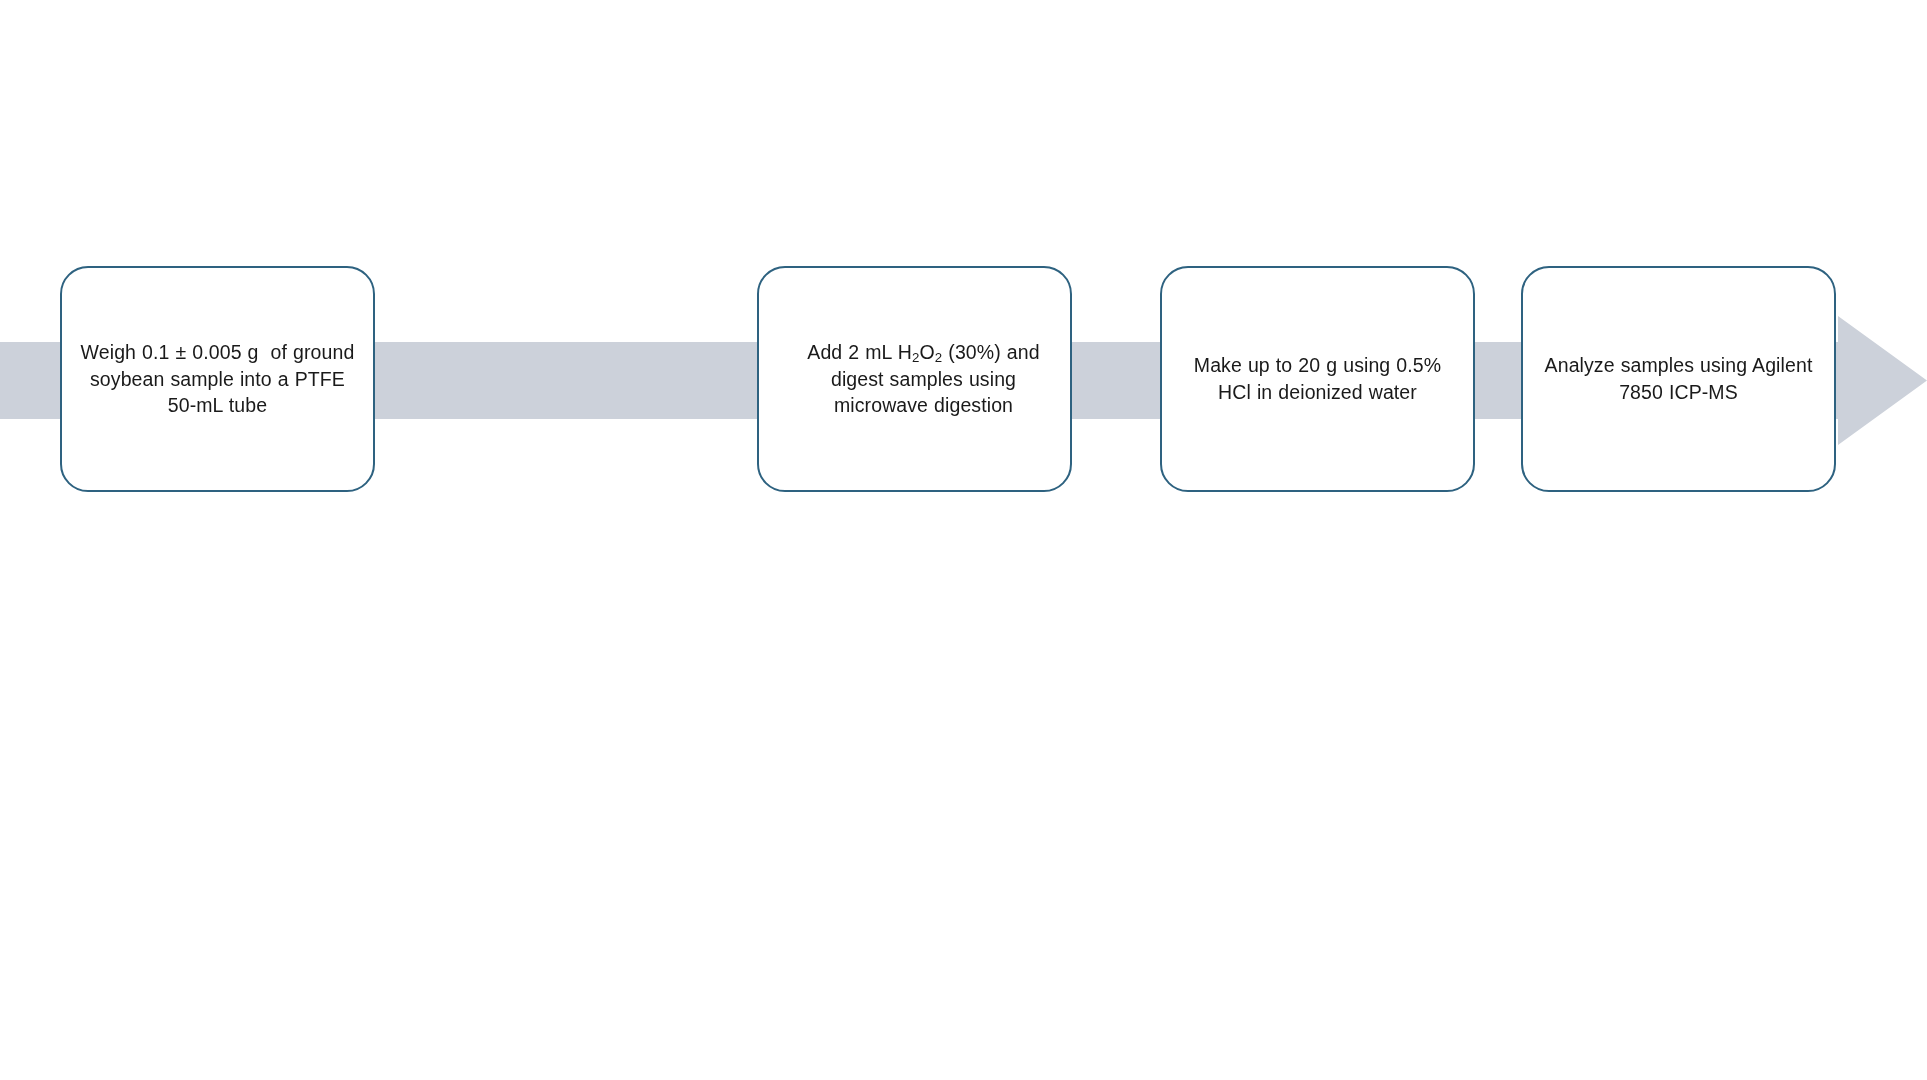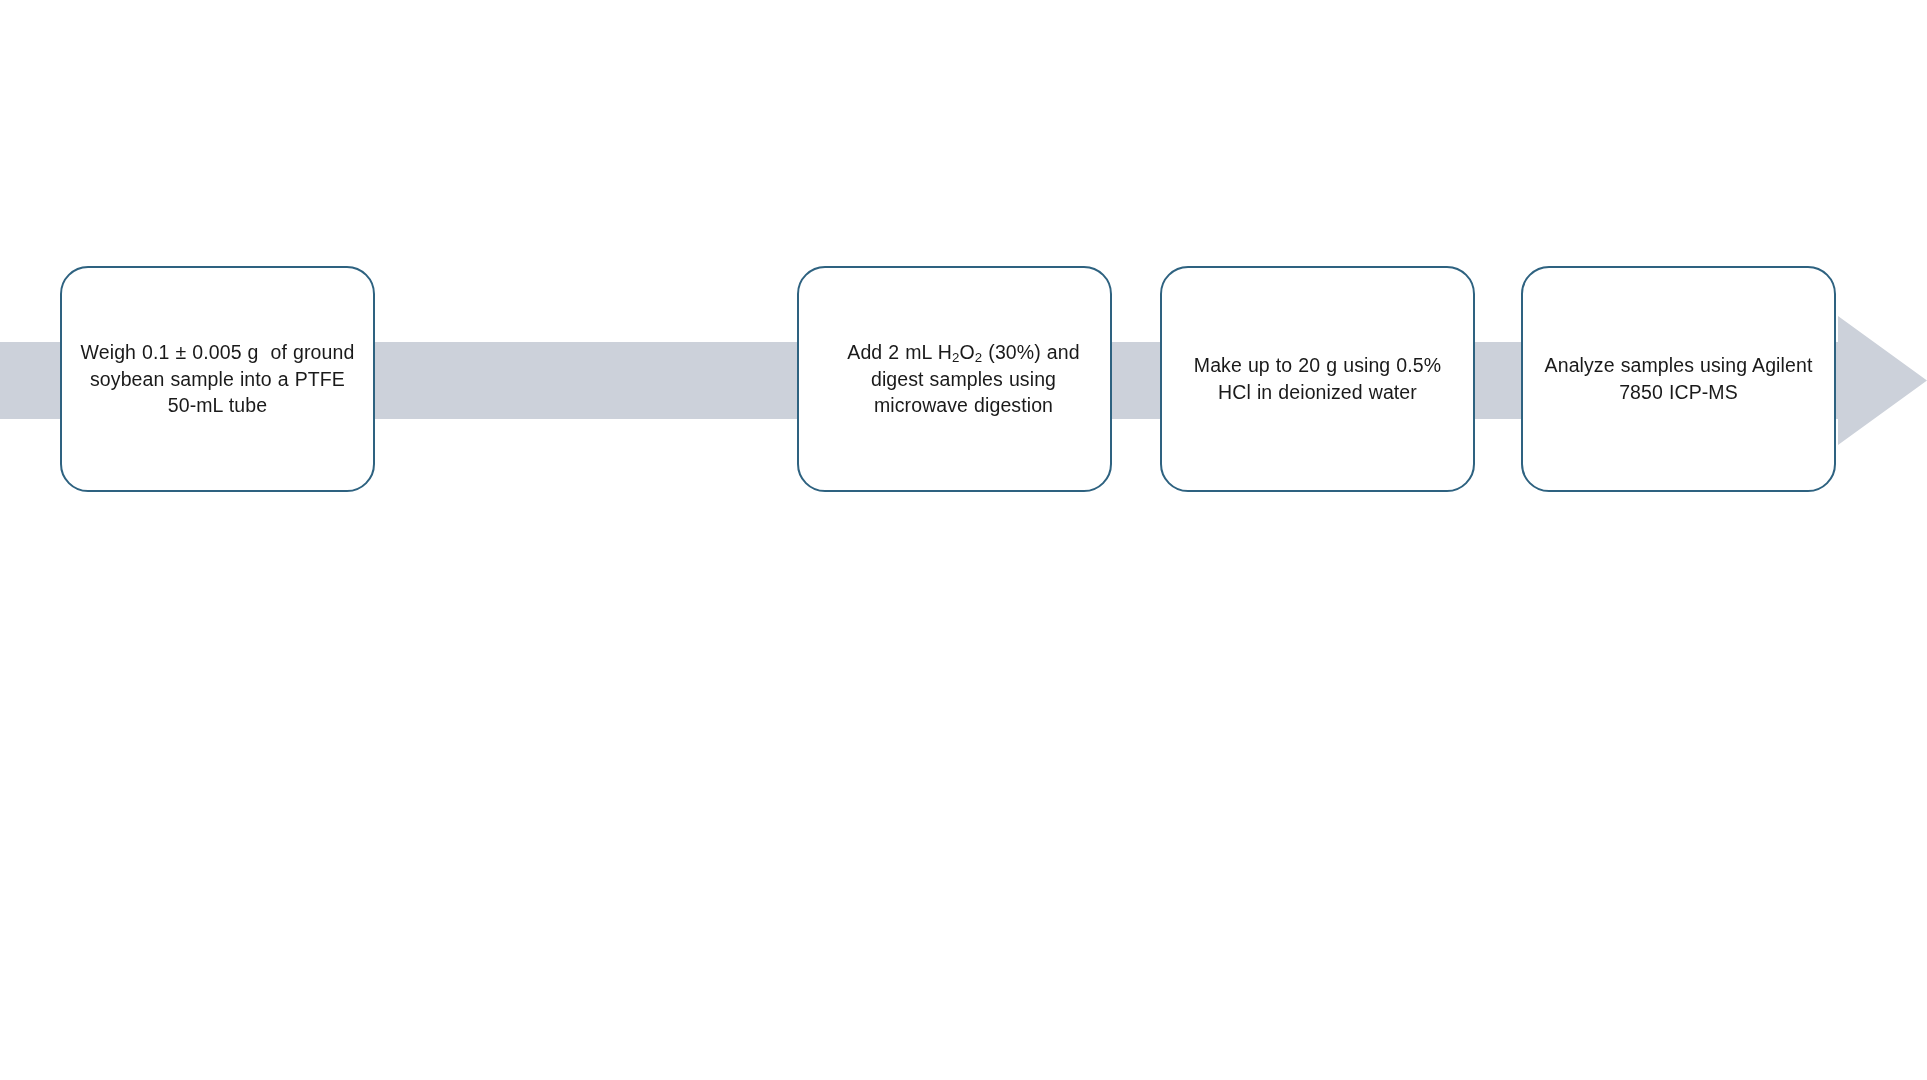--- a/index.html
+++ b/index.html
@@ -64,21 +64,21 @@
   }
   .step-label sub {
     font-size: 0.68em;
     vertical-align: baseline;
     position: relative;
     top: 0.28em;
   }
 
   #step-1 { left: 60px; }
   #step-2 { left: 423px; }
-  #step-3 { left: 797px; padding-left: 32px; }
+  #step-3 { left: 757px; padding-left: 32px; }
   #step-4 { left: 1160px; }
   #step-5 { left: 1521px; }
 </style>
 </head>
 <body>
 
 <div id="diagram-canvas">
 
   <div class="arrow-band">
     <svg viewBox="0 0 1927 77" preserveAspectRatio="none" aria-hidden="true">

